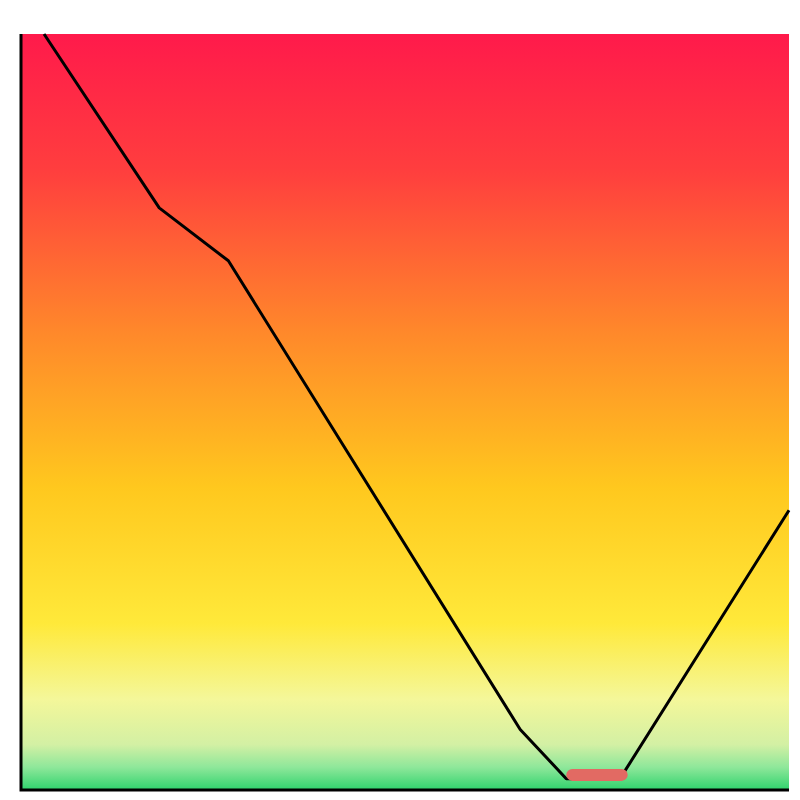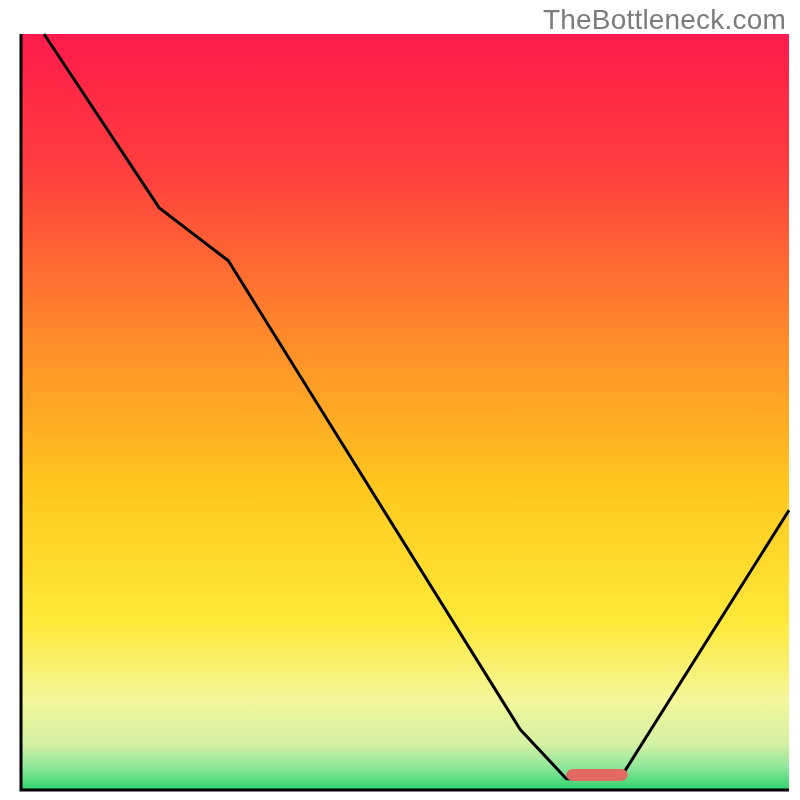--- a/index.html
+++ b/index.html
@@ -24,15 +24,14 @@
           <stop offset="97%" stop-color="#8ee79a"></stop>
           <stop offset="100%" stop-color="#2fd36d"></stop>
         </linearGradient>
       </defs>
       <rect x="21" y="34" width="768" height="756" fill="url(#bg)"></rect>
       <path d="M 21 34 L 21 790 L 789 790" stroke="#000" stroke-width="3" fill="none"></path>
       <path d="M 44.04 34 L 159.24 207.88 L 228.36 260.80000000000007 L 520.2 729.52 L 566.28 778.66 L 620.04 778.66 L 789 510.28000000000003" stroke="#000" stroke-width="3" fill="none" stroke-linejoin="round"></path>
       <rect x="566.28" y="768.88" width="61.440000000000055" height="12" rx="6" ry="6" fill="#e26a63"></rect>
     </svg>
 
-<div id="watermark">TheBottleneck.com</div>
 
 </div>
 
 </body></html>

